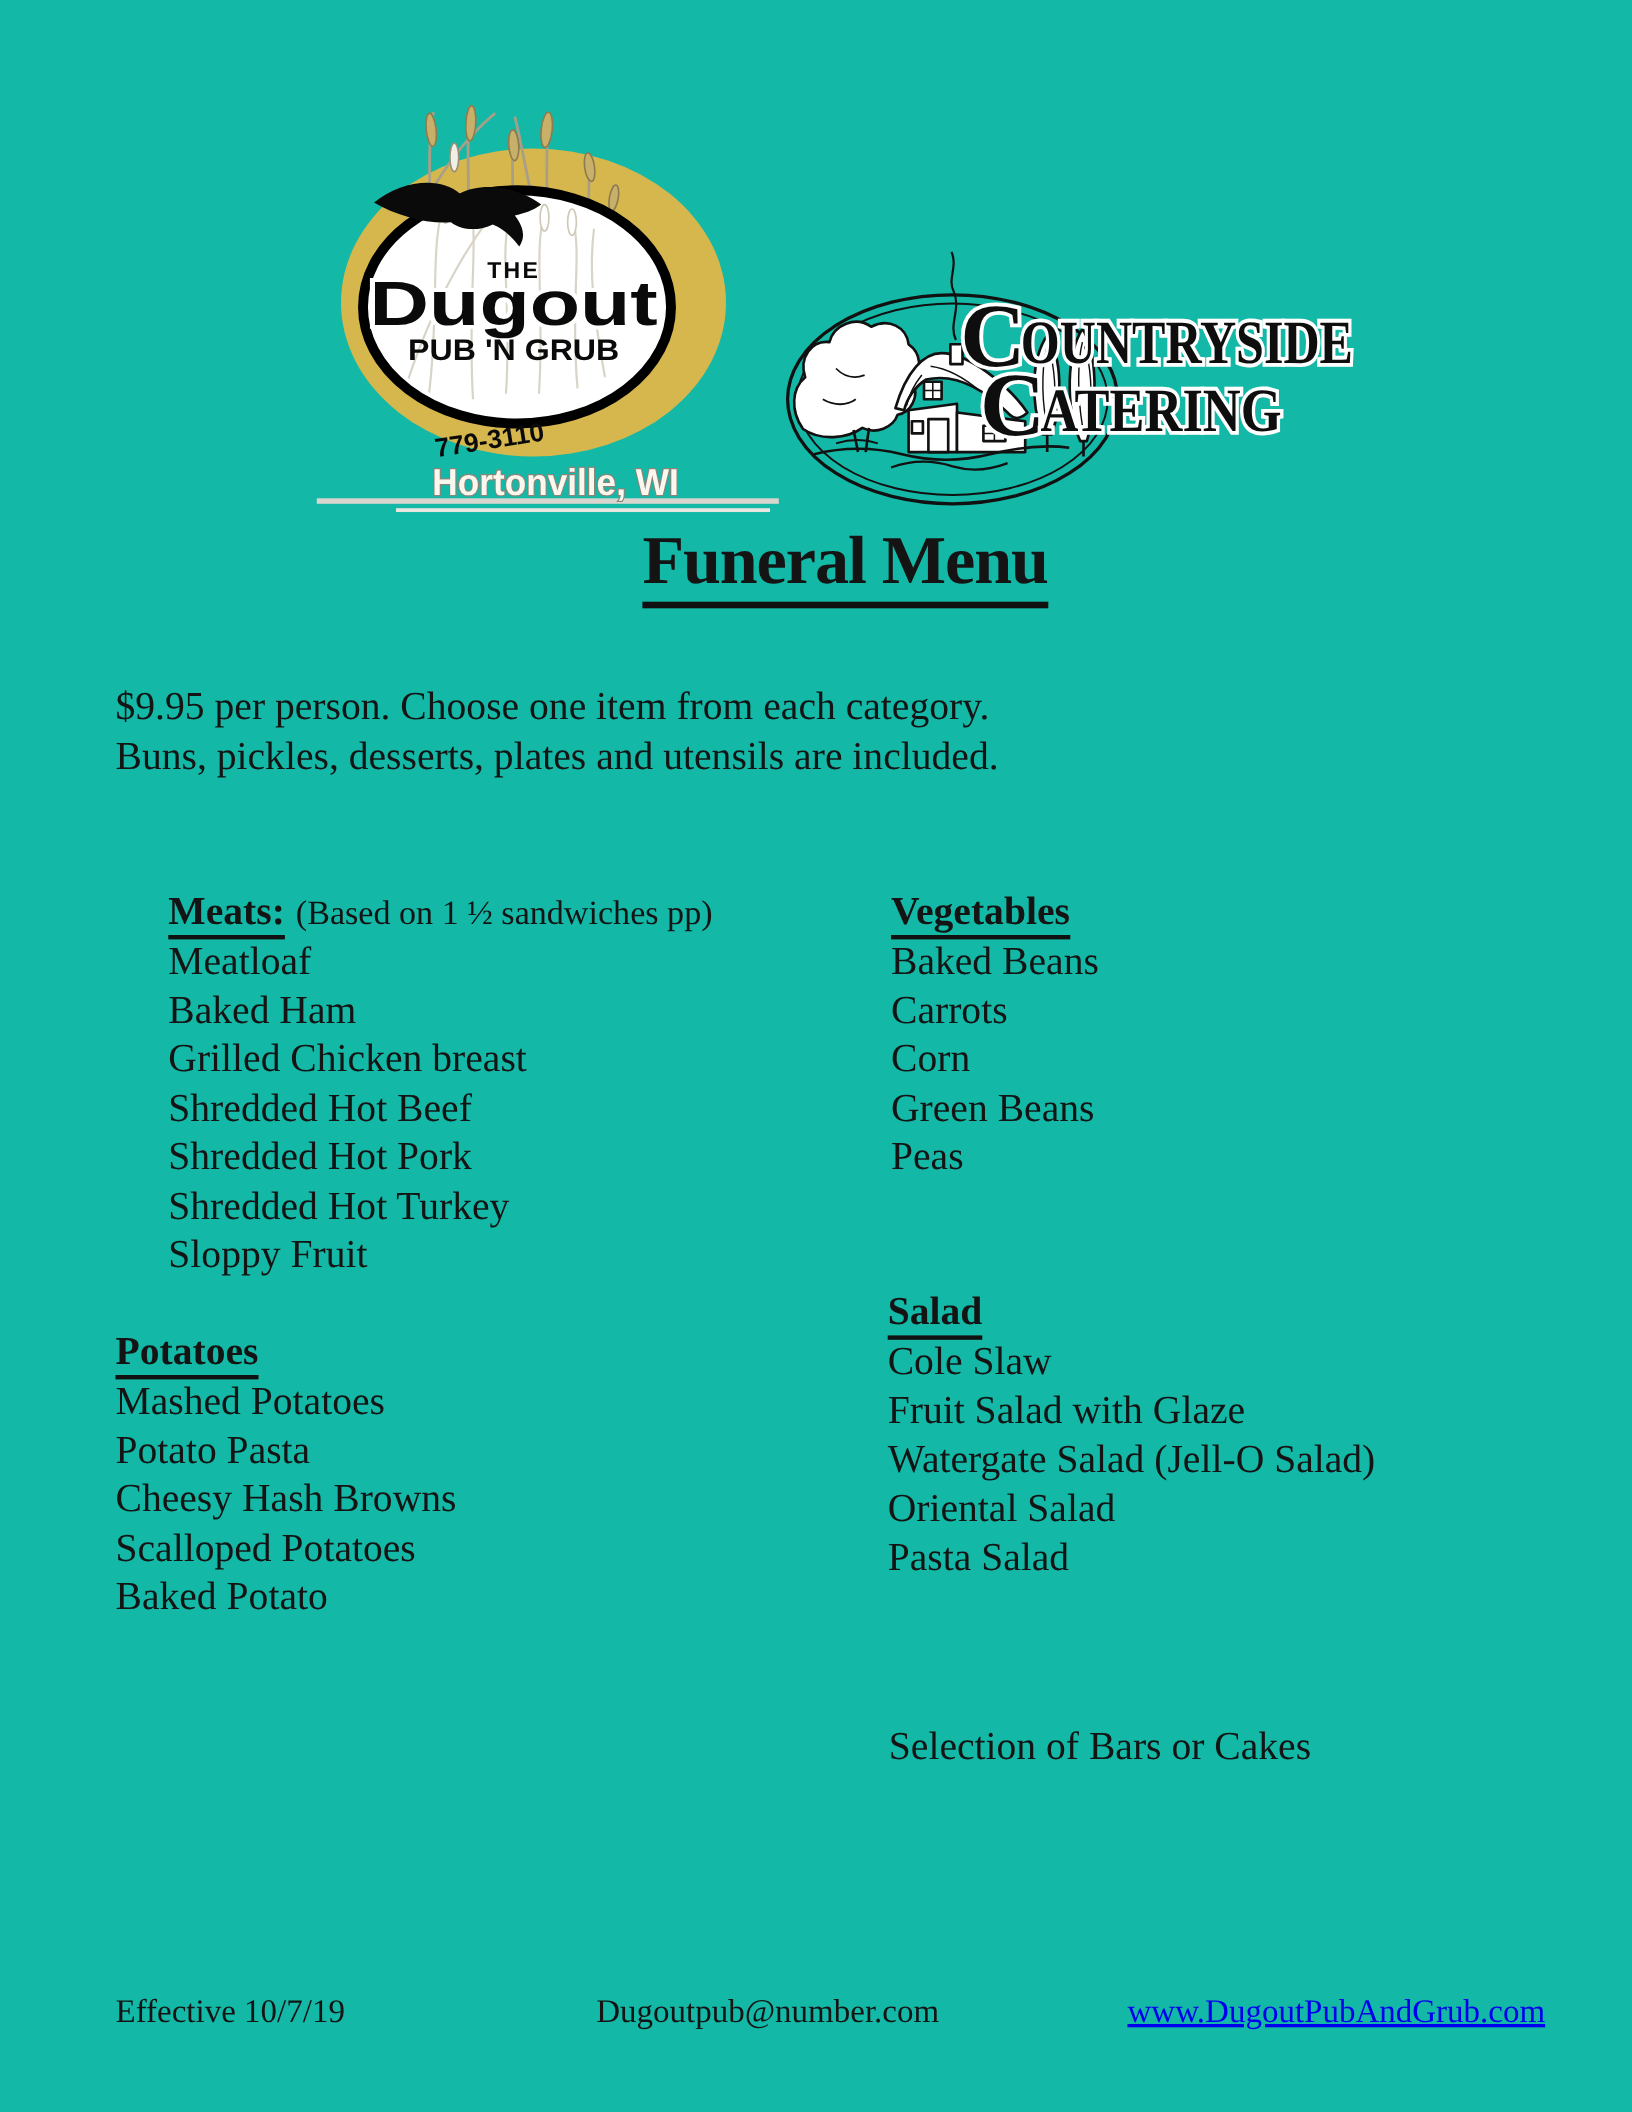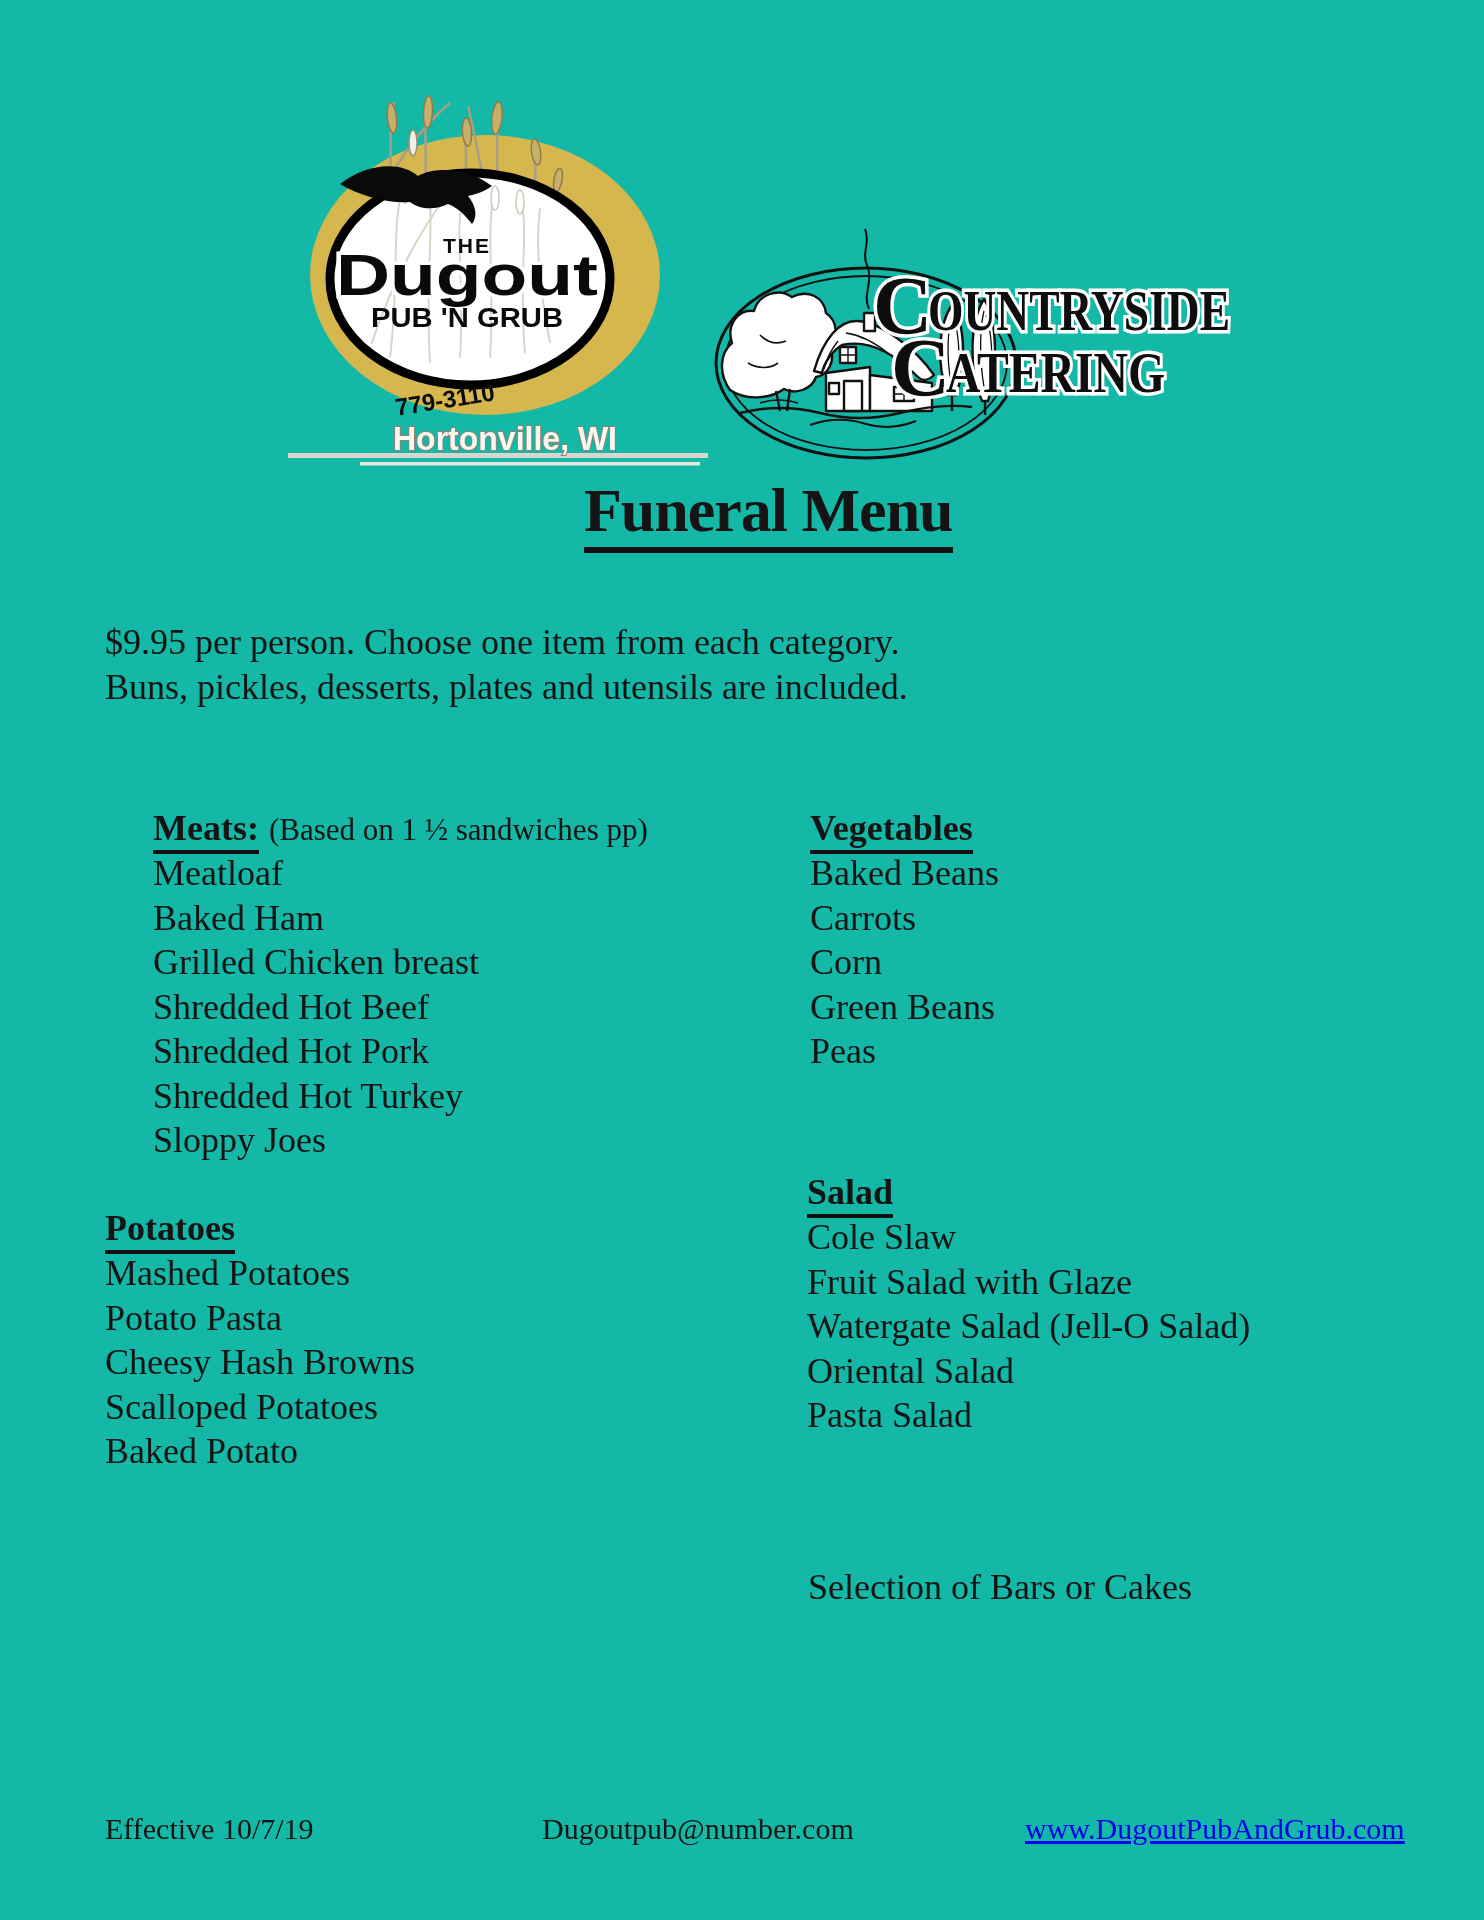--- a/index.html
+++ b/index.html
@@ -163,21 +163,21 @@
   <div id="sec-meats" class="abs menu-section">
     <div class="heading-row">
       <span class="section-heading">Meats:</span><span class="section-note">(Based on 1 ½ sandwiches pp)</span>
     </div>
     <div>Meatloaf</div>
     <div>Baked Ham</div>
     <div>Grilled Chicken breast</div>
     <div>Shredded Hot Beef</div>
     <div>Shredded Hot Pork</div>
     <div>Shredded Hot Turkey</div>
-    <div>Sloppy Joes</div>
+    <div>Sloppy Fruit</div>
   </div>
 
   <div id="sec-vegetables" class="abs menu-section">
     <div class="heading-row">
       <span class="section-heading">Vegetables</span>
     </div>
     <div>Baked Beans</div>
     <div>Carrots</div>
     <div>Corn</div>
     <div>Green Beans</div>

